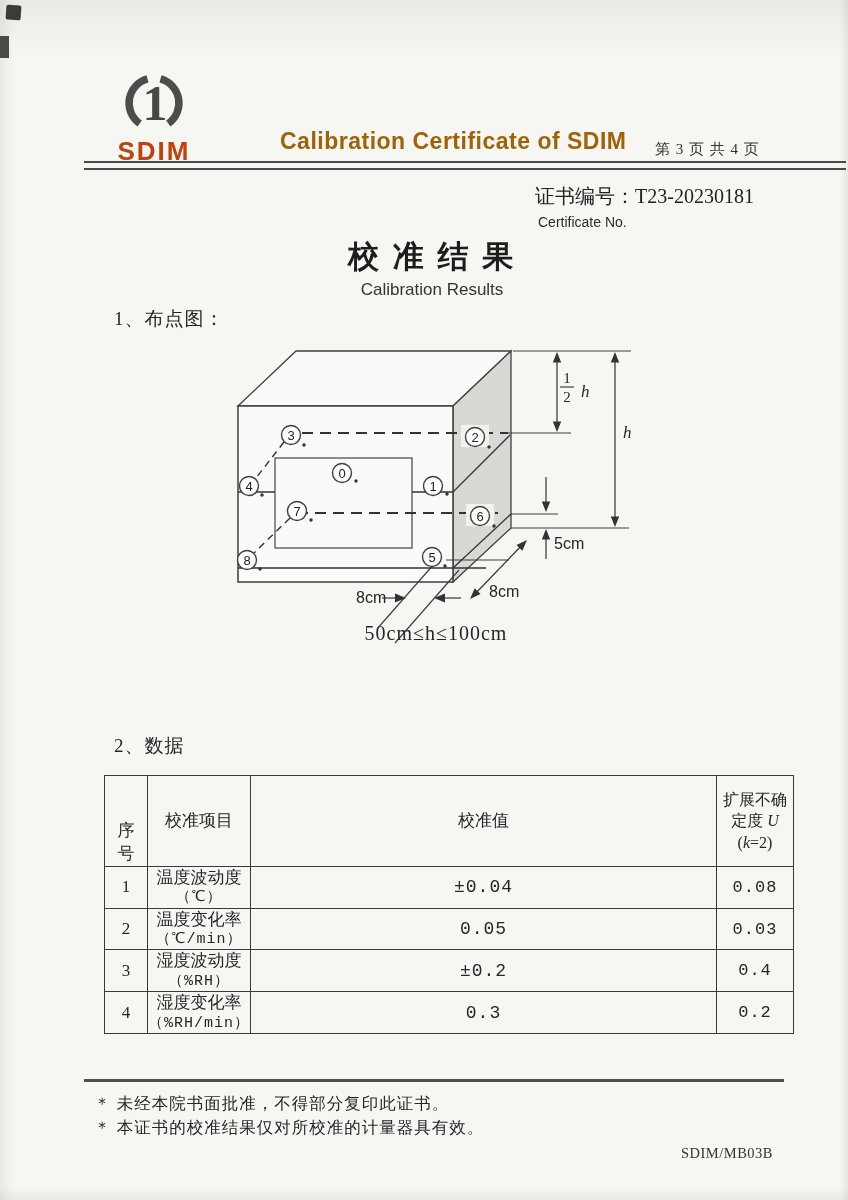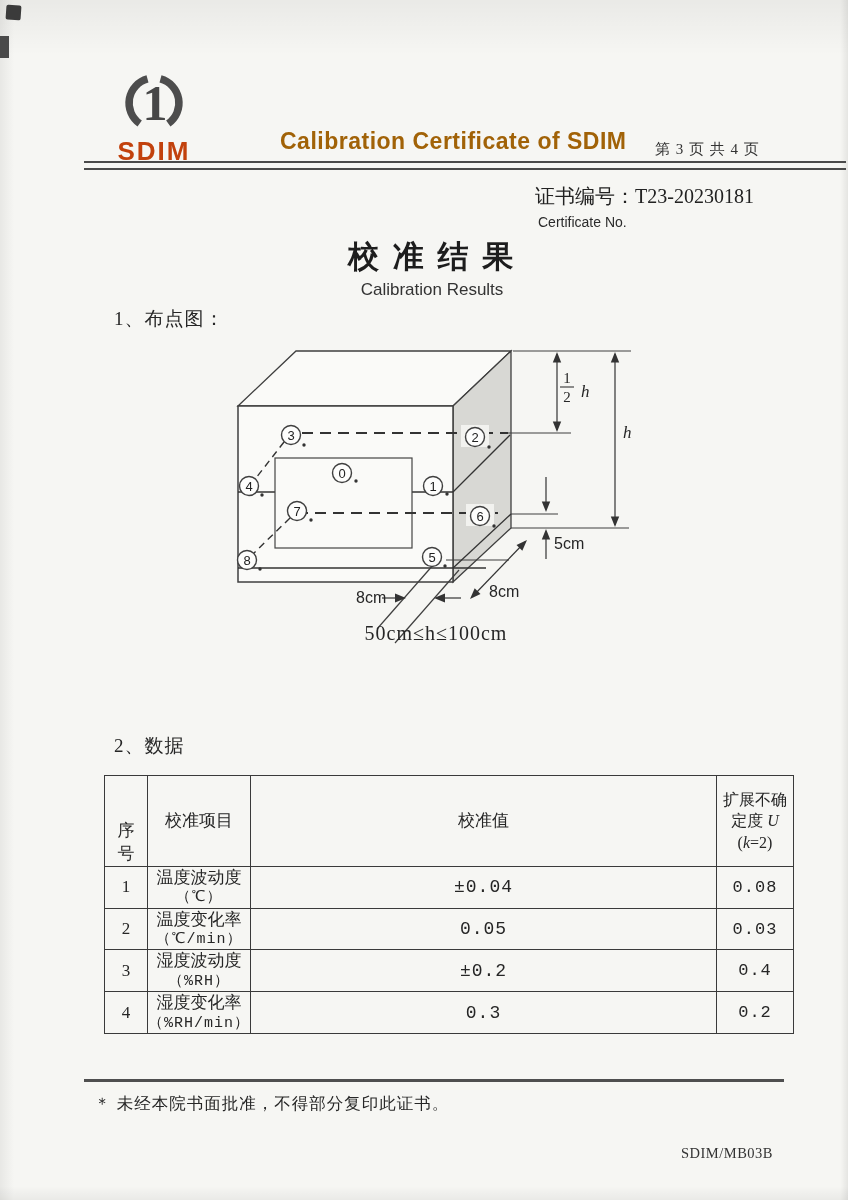--- a/index.html
+++ b/index.html
@@ -255,15 +255,16 @@
         <div class="item-unit mono">（%RH/min）</div>
       </td>
       <td class="val mono">0.3</td>
       <td class="uval mono">0.2</td>
     </tr>
   </tbody>
     </table>
 
   <div class="abs foot-rule"></div>
   <div class="abs note note1 serif">＊ 未经本院书面批准，不得部分复印此证书。</div>
+  <div class="abs note note2 serif">＊ 本证书的校准结果仅对所校准的计量器具有效。</div>
   <div class="abs form-code serif">SDIM/MB03B</div>
 
 </div>
 
 </body></html>

